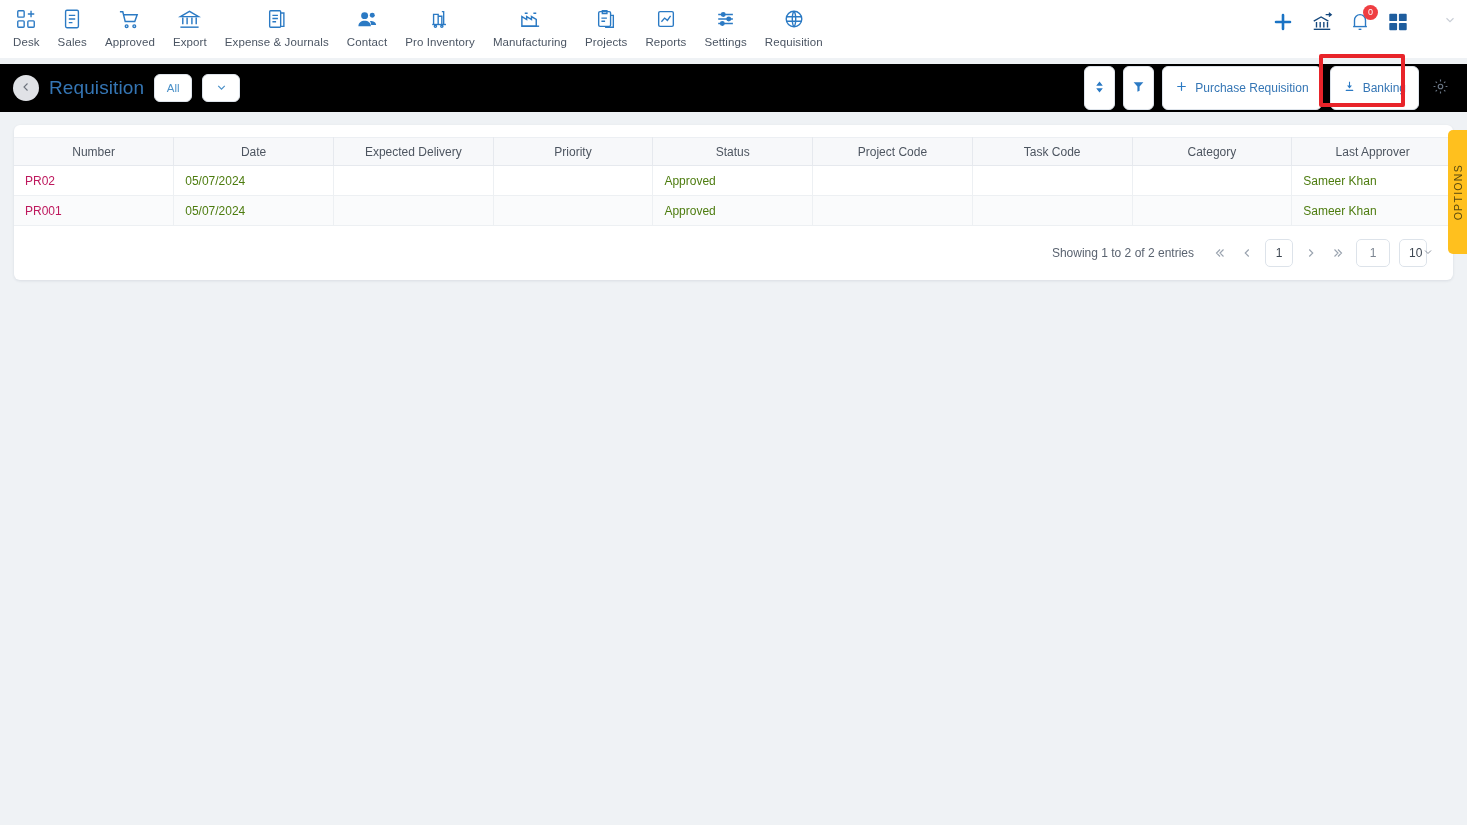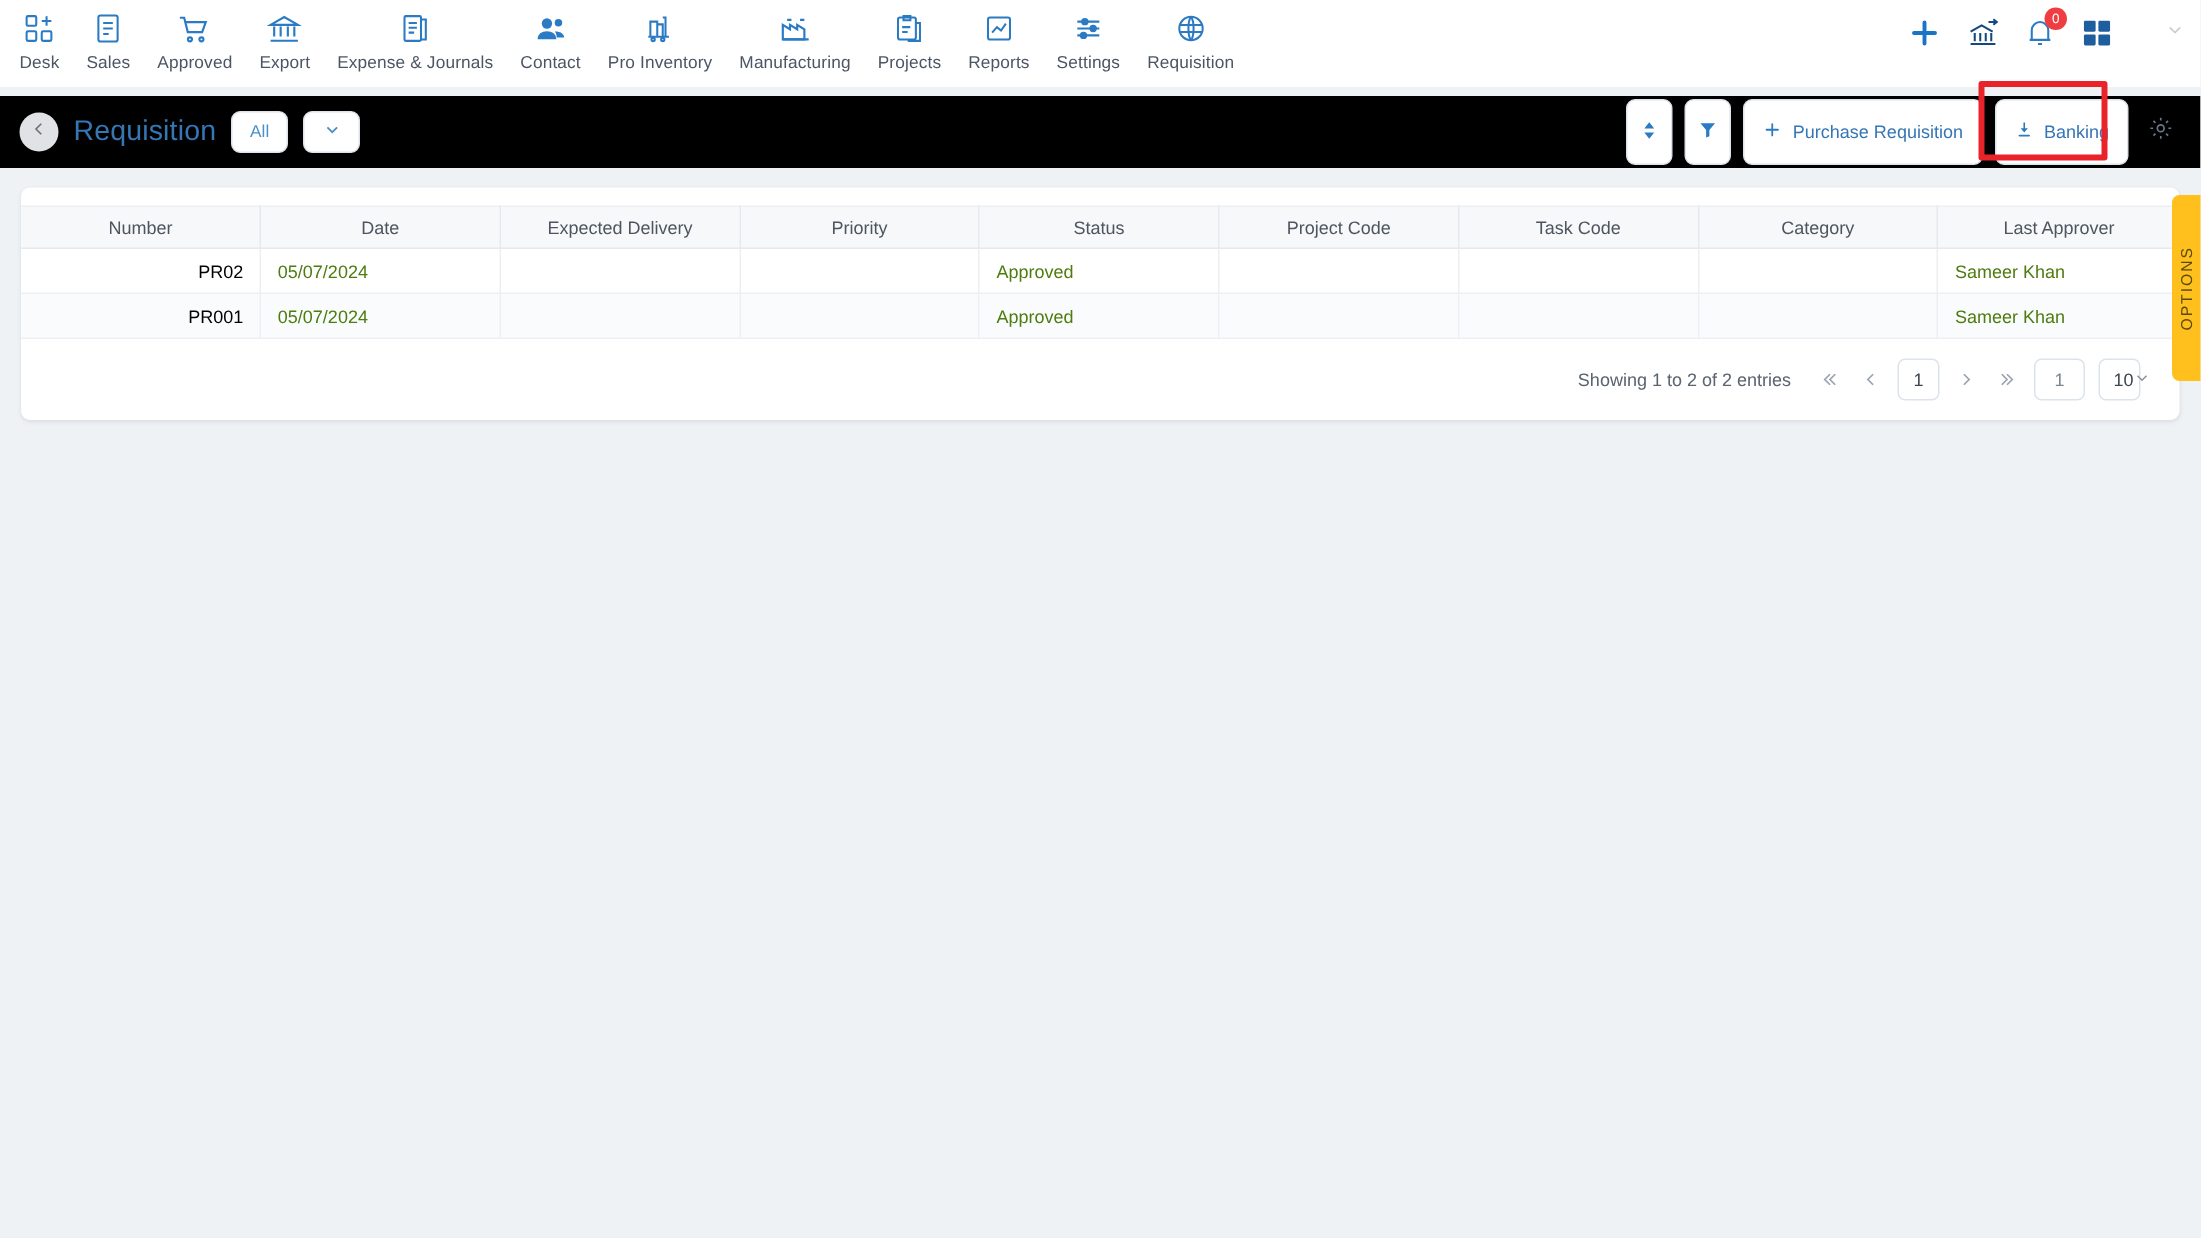--- a/index.html
+++ b/index.html
@@ -131,21 +131,21 @@
     height: 30px;
     font-size: 12px; color: #4d7c0f;
     padding: 0 11px;
     border-right: 1px solid #edf0f3;
     border-bottom: 1px solid #edf0f3;
     text-align: left;
     overflow: hidden; text-overflow: ellipsis; white-space: nowrap;
   }
   tbody td:last-child { border-right: none; }
   tbody tr:nth-child(even) td { background: #fafbfc; }
-  .link-cell { color: #000000; cursor: pointer; text-align: right; }
+  .link-cell { color: #be185d; cursor: pointer; }
 
   
   .pagination {
     display: flex; align-items: center; justify-content: flex-end;
     gap: 9px;
     height: 54px;
     padding: 0 26px 0 0;
     font-size: 12px; color: #5a6370;
   }
   .pg-info { margin-right: 8px; }

